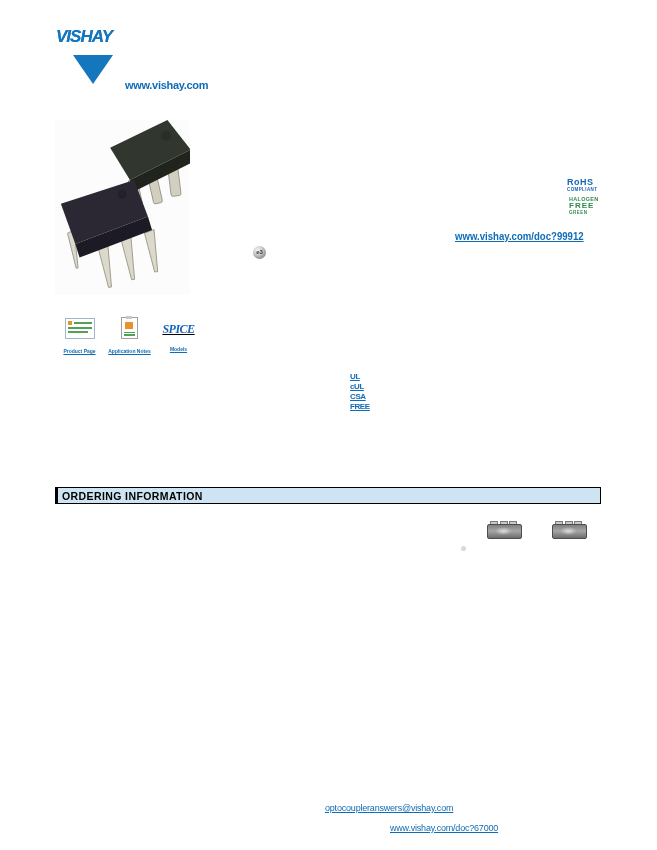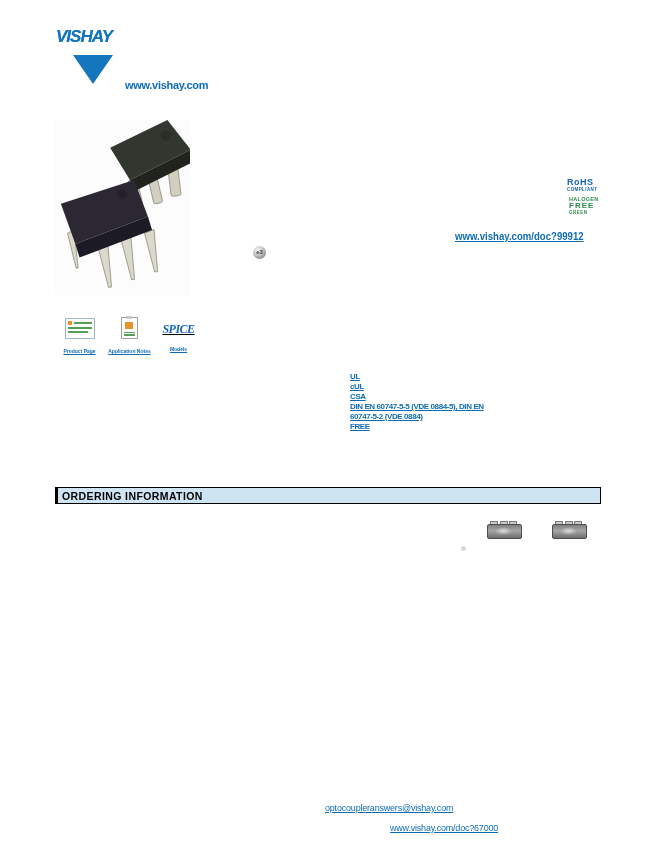--- a/index.html
+++ b/index.html
@@ -170,21 +170,20 @@
   </div>
   <div class="tool-box" style="left:156px;">
     <div class="icon-spice">SPICE</div>
     <span class="label">Models</span>
   </div>
 
   <div class="approvals">
     <a href="#">UL</a>
     <a href="#">cUL</a>
     <a href="#">CSA</a>
-    <a href="#">DIN EN 60747-5-5 (VDE 0884-5), DIN EN 60747-5-2 (VDE 0884)</a>
     <a href="#">FREE</a>
   </div>
 
   <div class="ordering-bar">
     <span>ORDERING INFORMATION</span>
   </div>
 
   <div class="smd-side"></div>
   <div class="dip-side-body"></div>
   <div class="dip-side-lead"></div>

